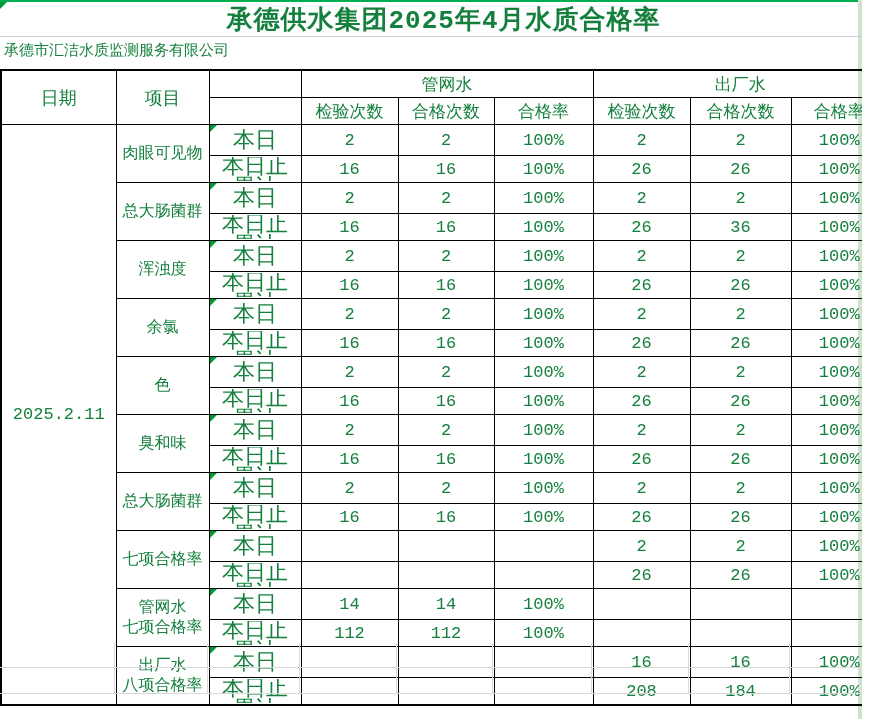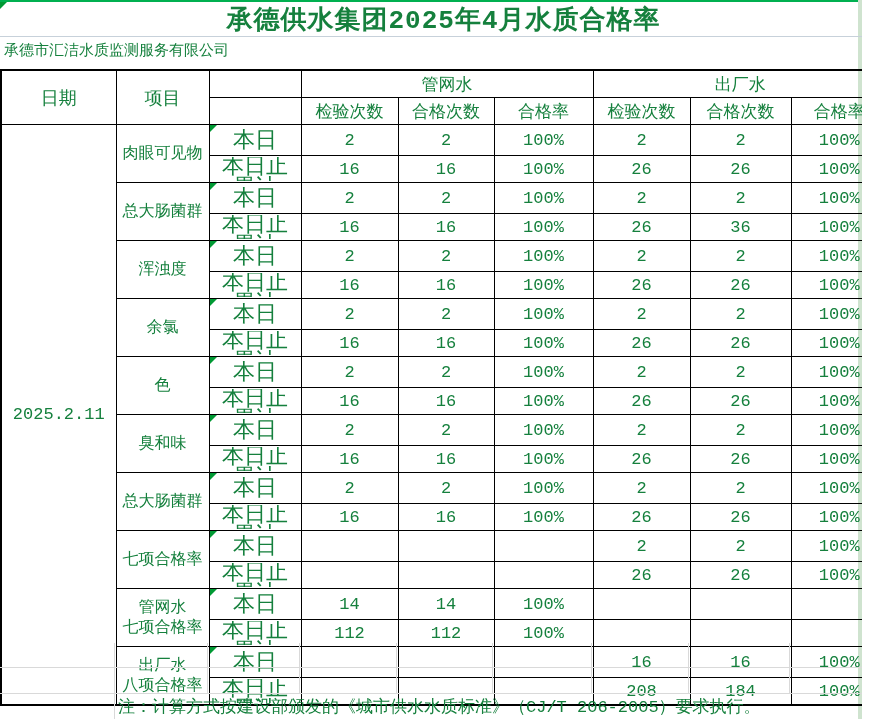--- a/index.html
+++ b/index.html
@@ -329,17 +329,13 @@
         <div class="gcell" style="width: 92px; height: 26px;"></div>
         <div class="gcell" style="width: 97px; height: 26px;"></div>
         <div class="gcell" style="width: 96px; height: 26px;"></div>
         <div class="gcell" style="width: 99px; height: 26px;"></div>
         <div class="gcell" style="width: 97px; height: 26px;"></div>
         <div class="gcell" style="width: 101px; height: 26px;"></div>
         <div class="gcell" style="width: 97px; height: 26px;"></div>
       </div>
     </div>
 
-  <div id="noteRow">
-    <div class="nc1"></div>
-    <div class="nc2">注：计算方式按建设部颁发的《城市供水水质标准》（CJ/T 206-2005）要求执行。</div>
-  </div>
 </div>
 
 </body></html>

